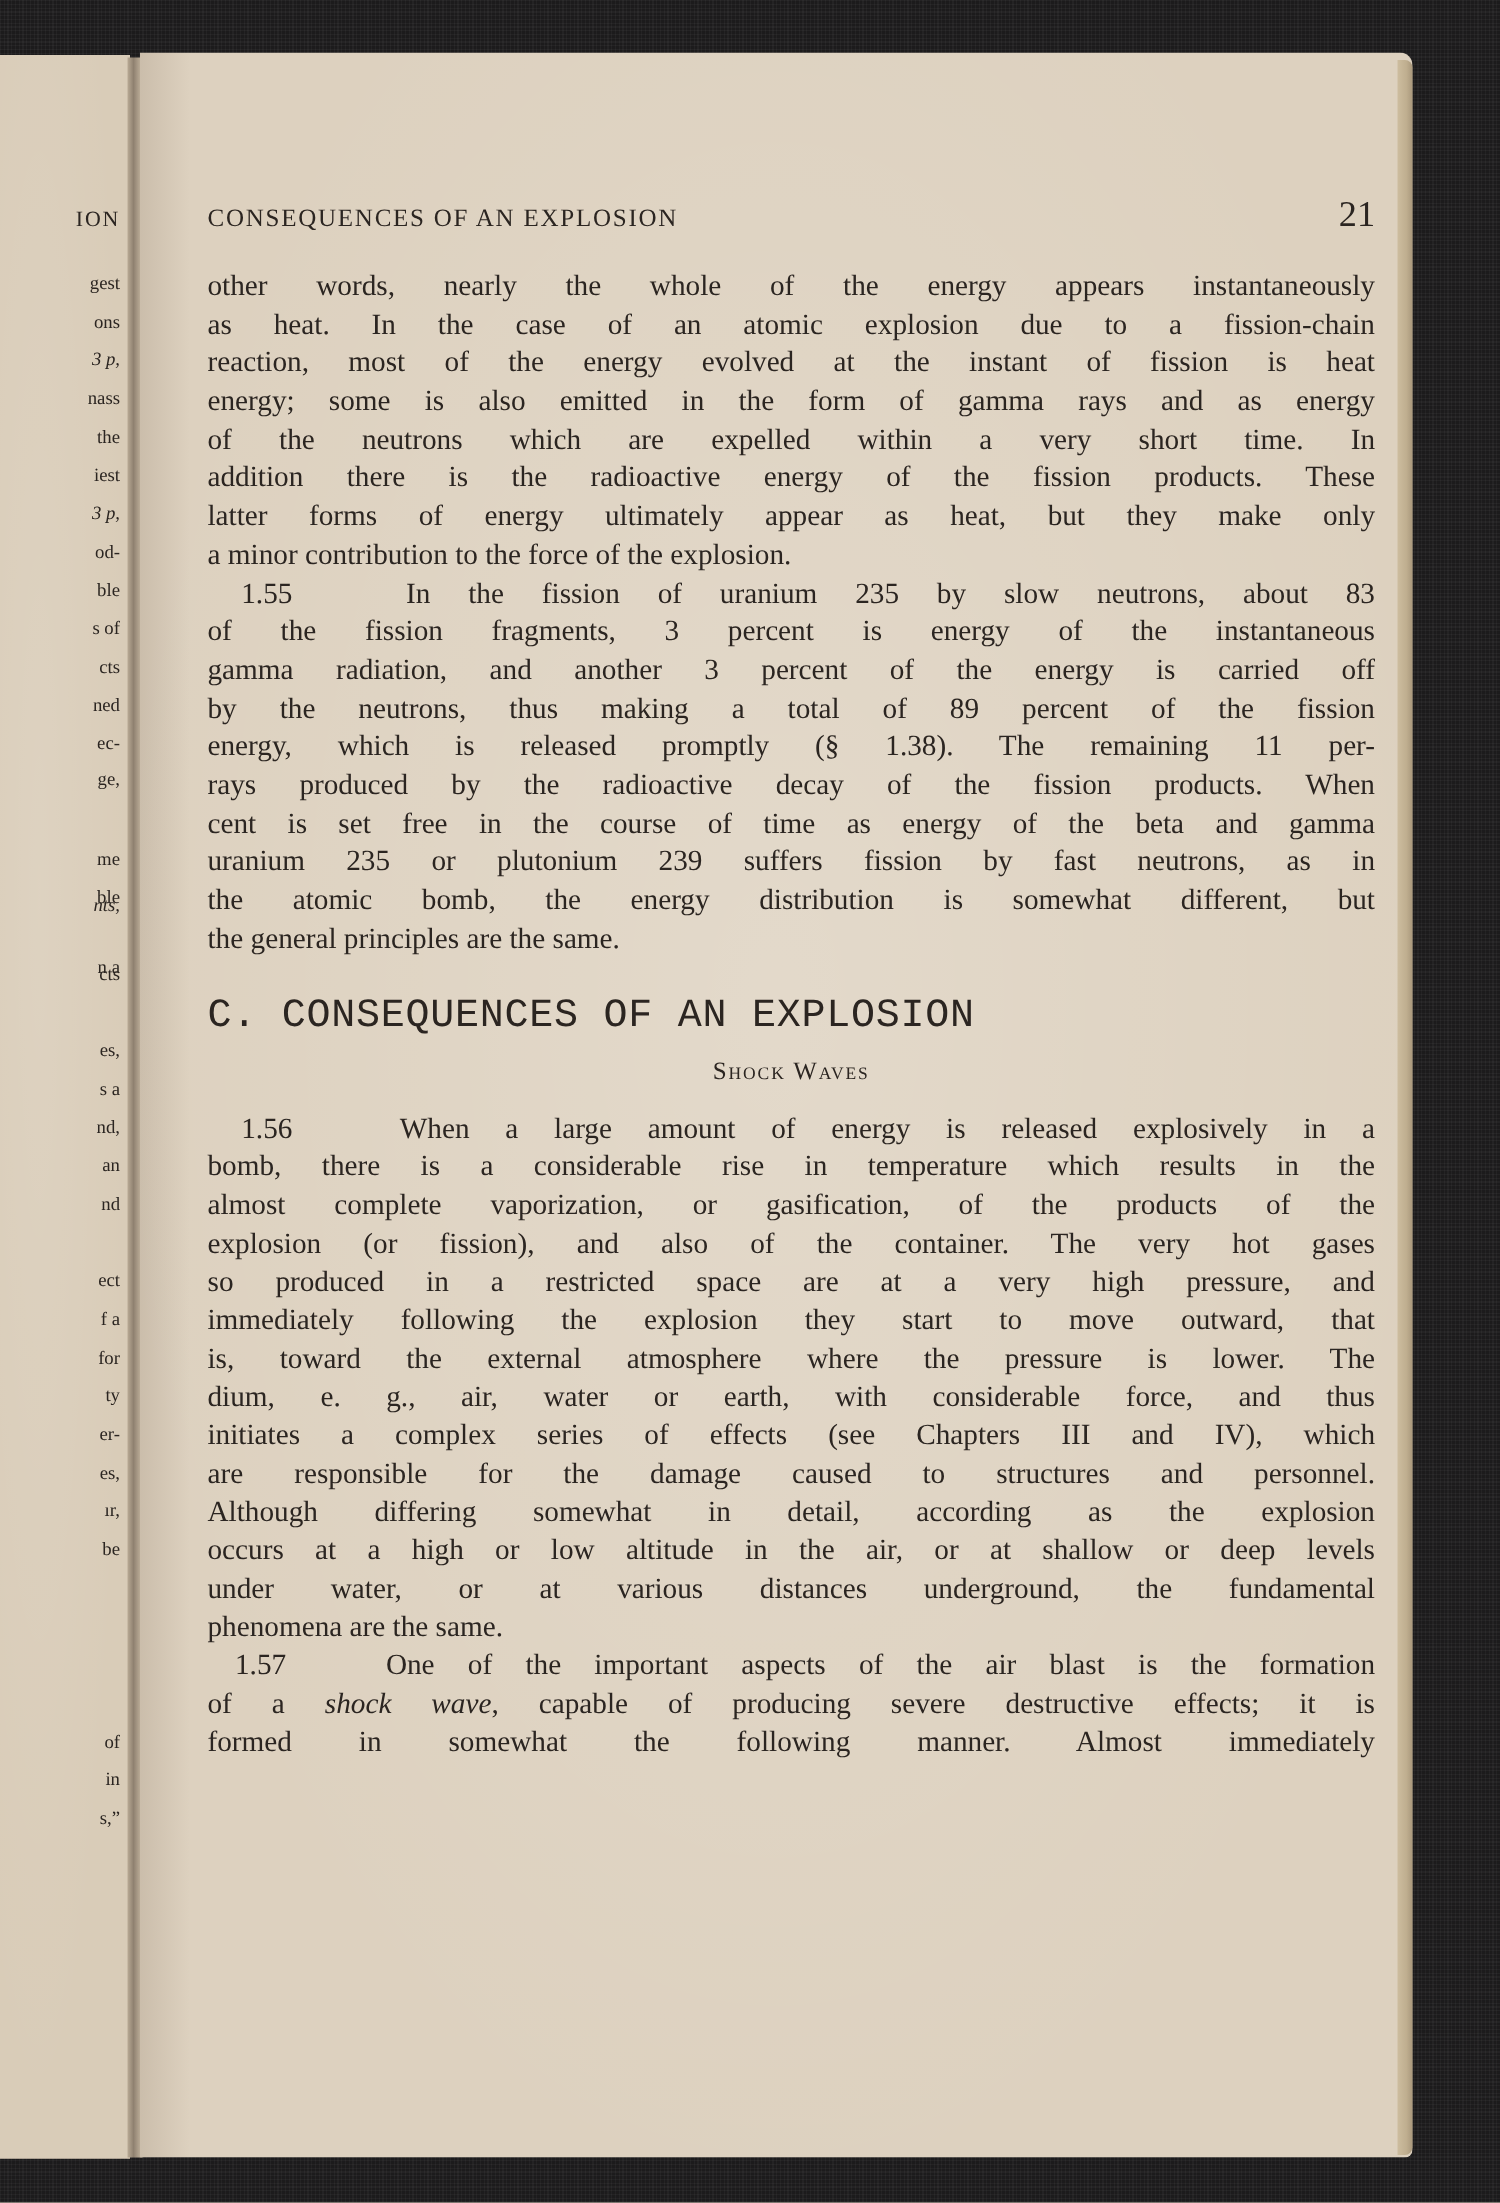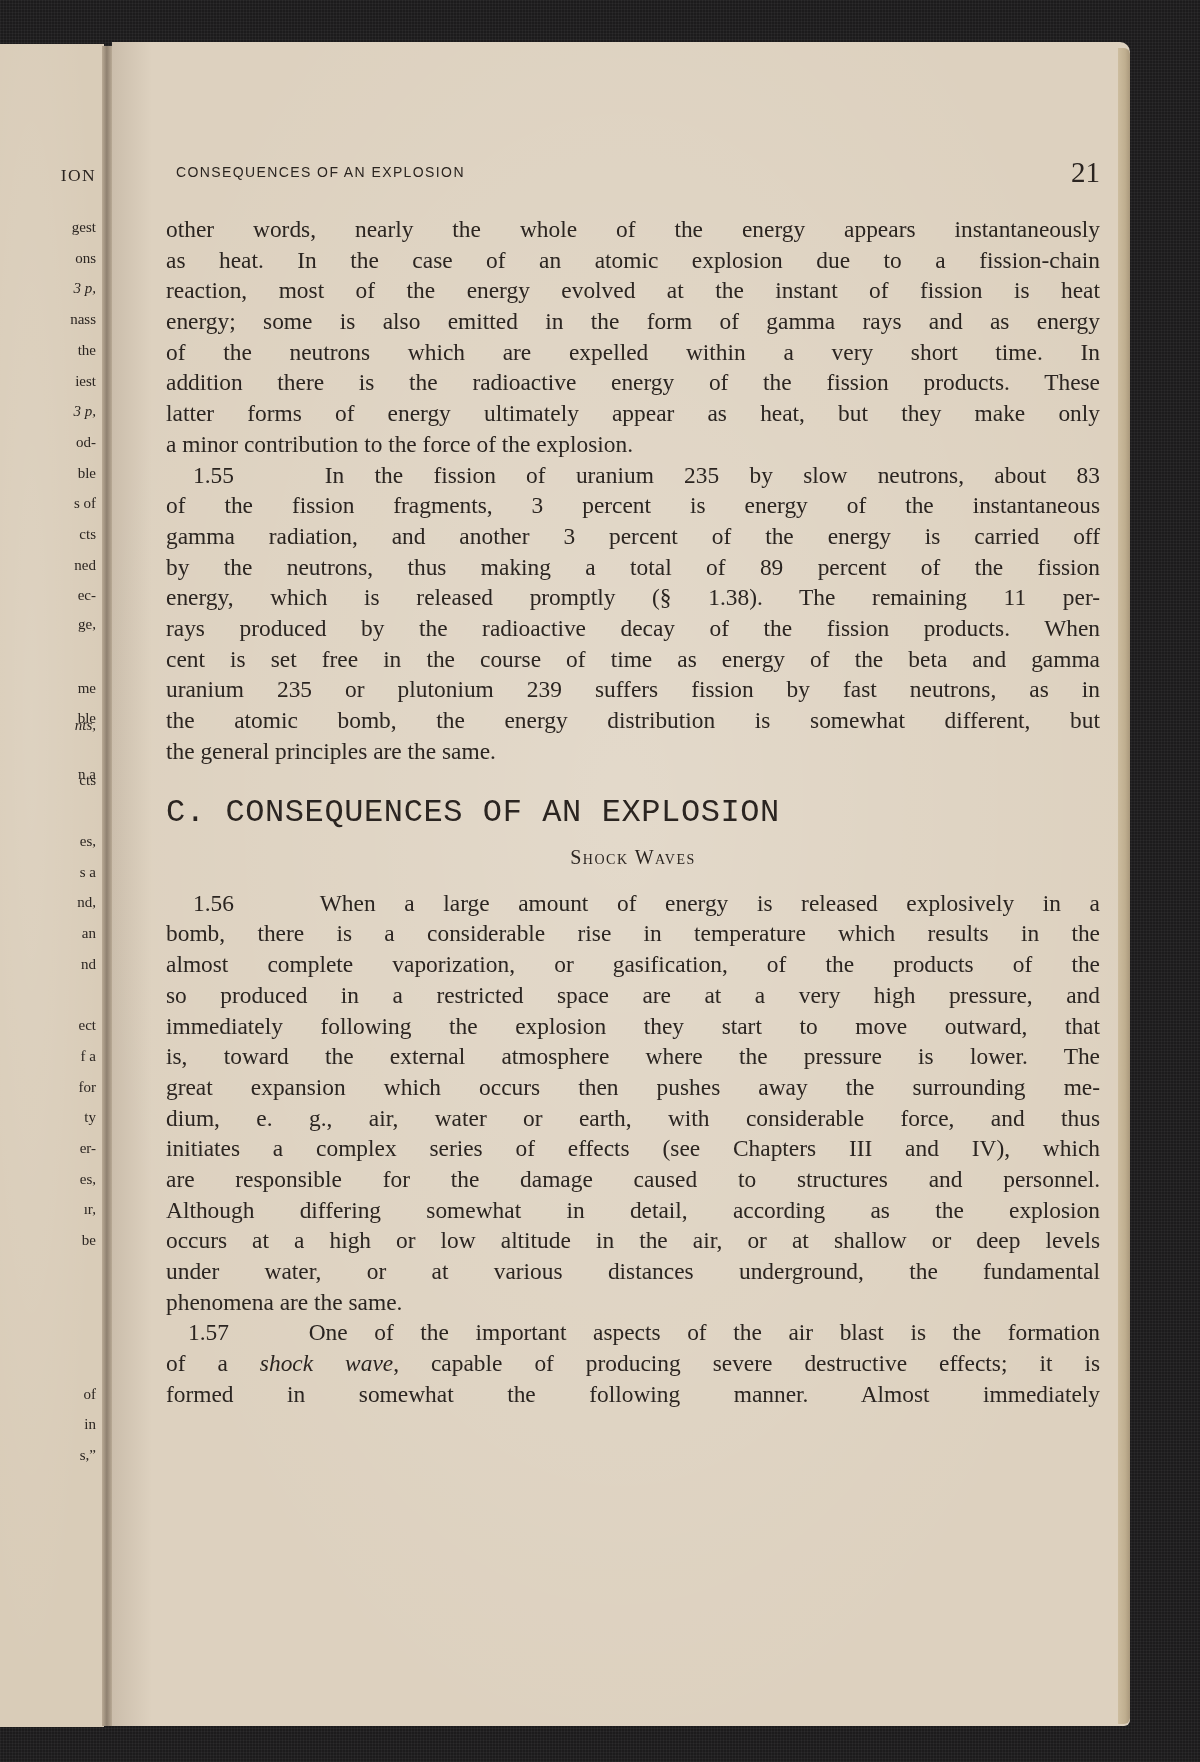--- a/index.html
+++ b/index.html
@@ -39,22 +39,22 @@
   .page-edge {
     position:absolute; left:1118px; top:48px; width:12px; height:1676px;
     background:linear-gradient(90deg, #cdbd9f, #bfae8f 60%, #a9987c);
     border-radius:0 6px 6px 0;
   }
   .running-head {
     position:absolute; left:166px; top:160px; width:934px; height:30px;
   }
   .running-title {
     position:absolute; left:0; top:4px;
-    font-family:Liberation Sans, sans-serif;
-    font-size:14px; letter-spacing:1.4px; text-transform:uppercase;margin-left:10px;
+    font-family:Liberation Serif, serif;
+    font-size:20px; letter-spacing:1.4px; text-transform:uppercase;
   }
   .page-number {
     position:absolute; right:0; top:-4px;
     font-family:"Liberation Serif", "DejaVu Serif", serif;
     font-size:29px;
   }
   .body-text {
     position:absolute; left:166px; top:214px; width:934px;
     font-family:"Liberation Serif", "DejaVu Serif", serif;
     font-size:23.4px; line-height:30.7px;
@@ -151,24 +151,24 @@
       <span class="line">uranium 235 or plutonium 239 suffers fission by fast neutrons, as in</span>
       <span class="line">the atomic bomb, the energy distribution is somewhat different, but</span>
       <span class="line last">the general principles are the same.</span>
     </div>
   <div class="section-heading">C.  CONSEQUENCES OF AN EXPLOSION</div>
   <div class="subsection-heading">Shock Waves</div>
   <div id="p156">
       <span class="line indent"><span>1.56</span>&nbsp;&nbsp;&nbsp;When a large amount of energy is released explosively in a</span>
       <span class="line">bomb, there is a considerable rise in temperature which results in the</span>
       <span class="line">almost complete vaporization, or gasification, of the products of the</span>
+      <span class="line">explosion (or fission), and also of the container.  The very hot gases</span>
       <span class="line">so produced in a restricted space are at a very high pressure, and</span>
       <span class="line">immediately following the explosion they start to move outward, that</span>
       <span class="line">is, toward the external atmosphere where the pressure is lower.  The</span>
-      <span class="line">great expansion which occurs then pushes away the surrounding me-</span>
       <span class="line">dium, e. g., air, water or earth, with considerable force, and thus</span>
       <span class="line">initiates a complex series of effects (see Chapters III and IV), which</span>
       <span class="line">are responsible for the damage caused to structures and personnel.</span>
       <span class="line">Although differing somewhat in detail, according as the explosion</span>
       <span class="line">occurs at a high or low altitude in the air, or at shallow or deep levels</span>
       <span class="line">under water, or at various distances underground, the fundamental</span>
       <span class="line last">phenomena are the same.</span>
     </div>
   <div>
     <span class="line indent-dot"><span>1.57</span>&nbsp;&nbsp;&nbsp;<span>One of the important aspects of the air blast is the formation</span></span>

